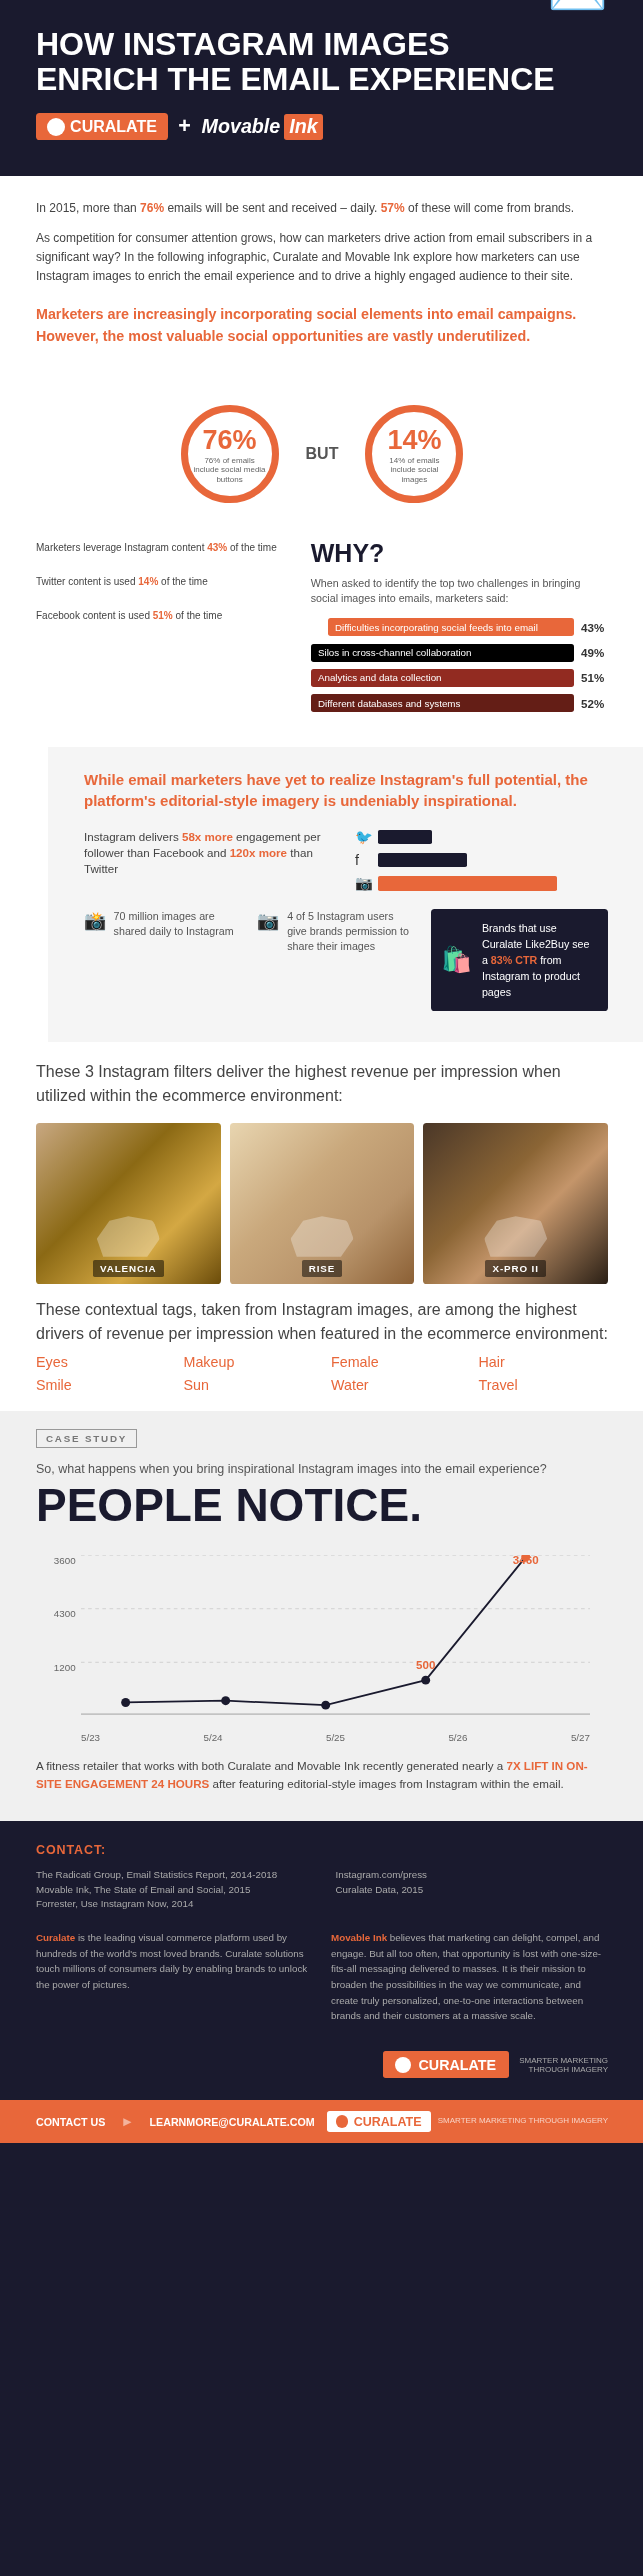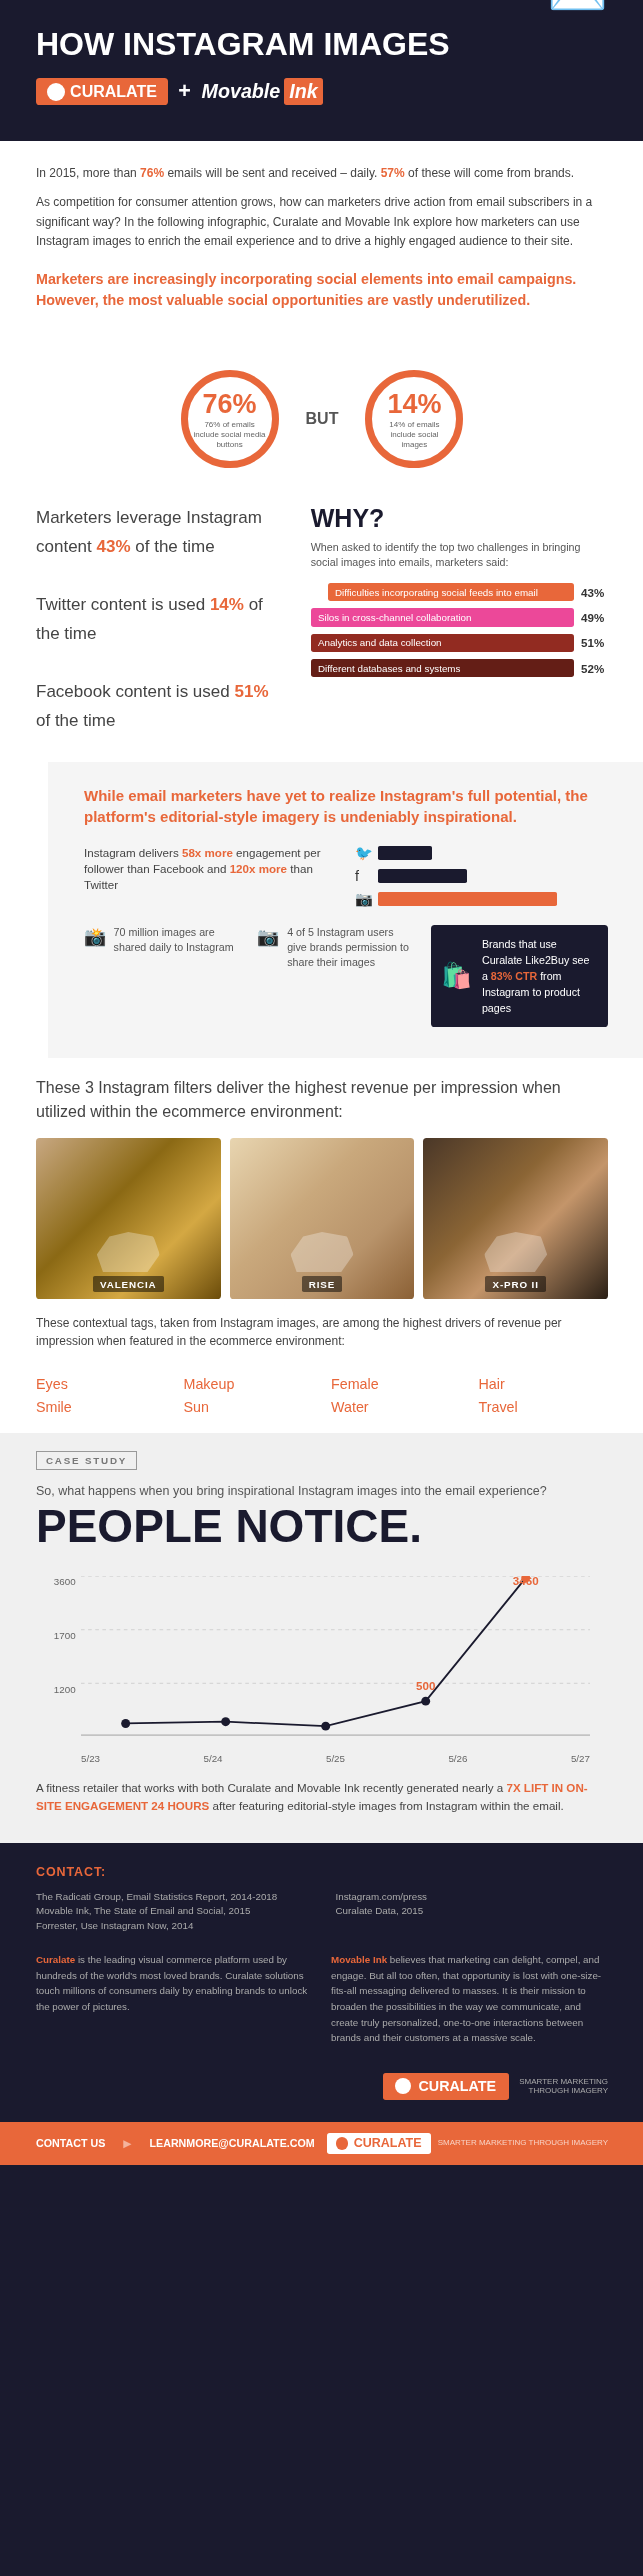--- a/index.html
+++ b/index.html
@@ -147,21 +147,21 @@
 
     
     .why-section {
       display: flex;
       background: #fff;
       padding: 18px 36px 27px;
       gap: 27px;
     }
     .why-left {
       flex: 1;
-      font-size: 17px;
+      font-size: 10px;
       color: #444;
       line-height: 1.7;
     }
     .why-left .highlight {
       color: #e8673a;
       font-weight: bold;
     }
     .why-right {
       flex: 1.2;
     }
@@ -191,21 +191,21 @@
       flex: 1;
       white-space: nowrap;
     }
     .challenge-pct {
       font-size: 11.6px;
       font-weight: bold;
       color: #333;
       min-width: 27px;
     }
     .bar-difficulties { background: #e8673a; margin-left: 17px; }
-    .bar-silos { background: #ec4899; }
+    .bar-silos { background: #000000; }
     .bar-analytics { background: #922b21; }
     .bar-databases { background: #641e16; }
 
     
     .editorial-section {
       background: #f5f5f5;
       padding: 22.4px 36px;
       margin-left: 48px;
     }
     .editorial-title {
@@ -349,23 +349,23 @@
       left: 50%;
       transform: translateX(-50%);
       width: 63px;
       height: 45px;
       background: rgba(255,255,255,0.3);
       border-radius: 27px 27px 0 0;
       clip-path: polygon(10% 100%, 0% 60%, 20% 20%, 50% 10%, 90% 20%, 100% 60%, 80% 100%);
     }
 
     .tags-intro {
-      font-size: 12px;
+      font-size: 16px;
       color: #444;
-      margin-bottom: 26px;
+      margin-bottom: 8px;
       line-height: 1.5;
     }
     .tags-grid {
       display: grid;
       grid-template-columns: repeat(4, 1fr);
       gap: 7.2px 18px;
     }
     .tag-item {
       font-size: 14.3px;
       font-weight: normal;
@@ -507,20 +507,21 @@
 </head>
 <body>
 
 <div class="page-wrapper">
 
   <div class="header">
     <div style="position:relative;">
       <span class="header-envelope" style="position:absolute;right:0;top:0;font-size:49px;">✉️</span>
       <h1 class="header-title">
         <span>HOW INSTAGRAM IMAGES</span><br>
+        <span>ENRICH THE EMAIL EXPERIENCE</span>
       </h1>
     </div>
     <div class="logos-row">
       <div class="curalate-logo">
         <div class="logo-icon"></div>
         <span>CURALATE</span>
       </div>
       <span class="plus-sign">+</span>
       <div class="movable-ink-logo">
         <span class="mi-text">Movable</span>
@@ -656,21 +657,21 @@
   <div class="case-study-section">
     <div class="case-badge">CASE STUDY</div>
     <p class="case-question">So, what happens when you bring inspirational Instagram images into the email experience?</p>
     <div class="case-title">PEOPLE NOTICE.</div>
 
     
     <div style="position:relative; padding: 9px 0 9px 45px; height:197px;">
 
       <div style="position:absolute;left:0;top:9px;width:45px;height:161px;display:flex;flex-direction:column;justify-content:space-between;">
         <span class="y-label">3600</span>
-        <span class="y-label">1700</span>
+        <span class="y-label">4300</span>
         <span class="y-label">1200</span>
         <span class="y-label"></span>
       </div>
 
       <svg width="100%" height="161" style="position:absolute;top:9px;left:45px;right:18px;width:calc(100% - 63px);" viewBox="0 0 570 180">
 
         <line x1="0" y1="0" x2="100%" y2="0" stroke="#ccc" stroke-width="1" stroke-dasharray="4,4"></line>
         <line x1="0" y1="60" x2="100%" y2="60" stroke="#ccc" stroke-width="1" stroke-dasharray="4,4"></line>
         <line x1="0" y1="120" x2="100%" y2="120" stroke="#ccc" stroke-width="1" stroke-dasharray="4,4"></line>
         <line x1="0" y1="178" x2="100%" y2="178" stroke="#999" stroke-width="1"></line>

